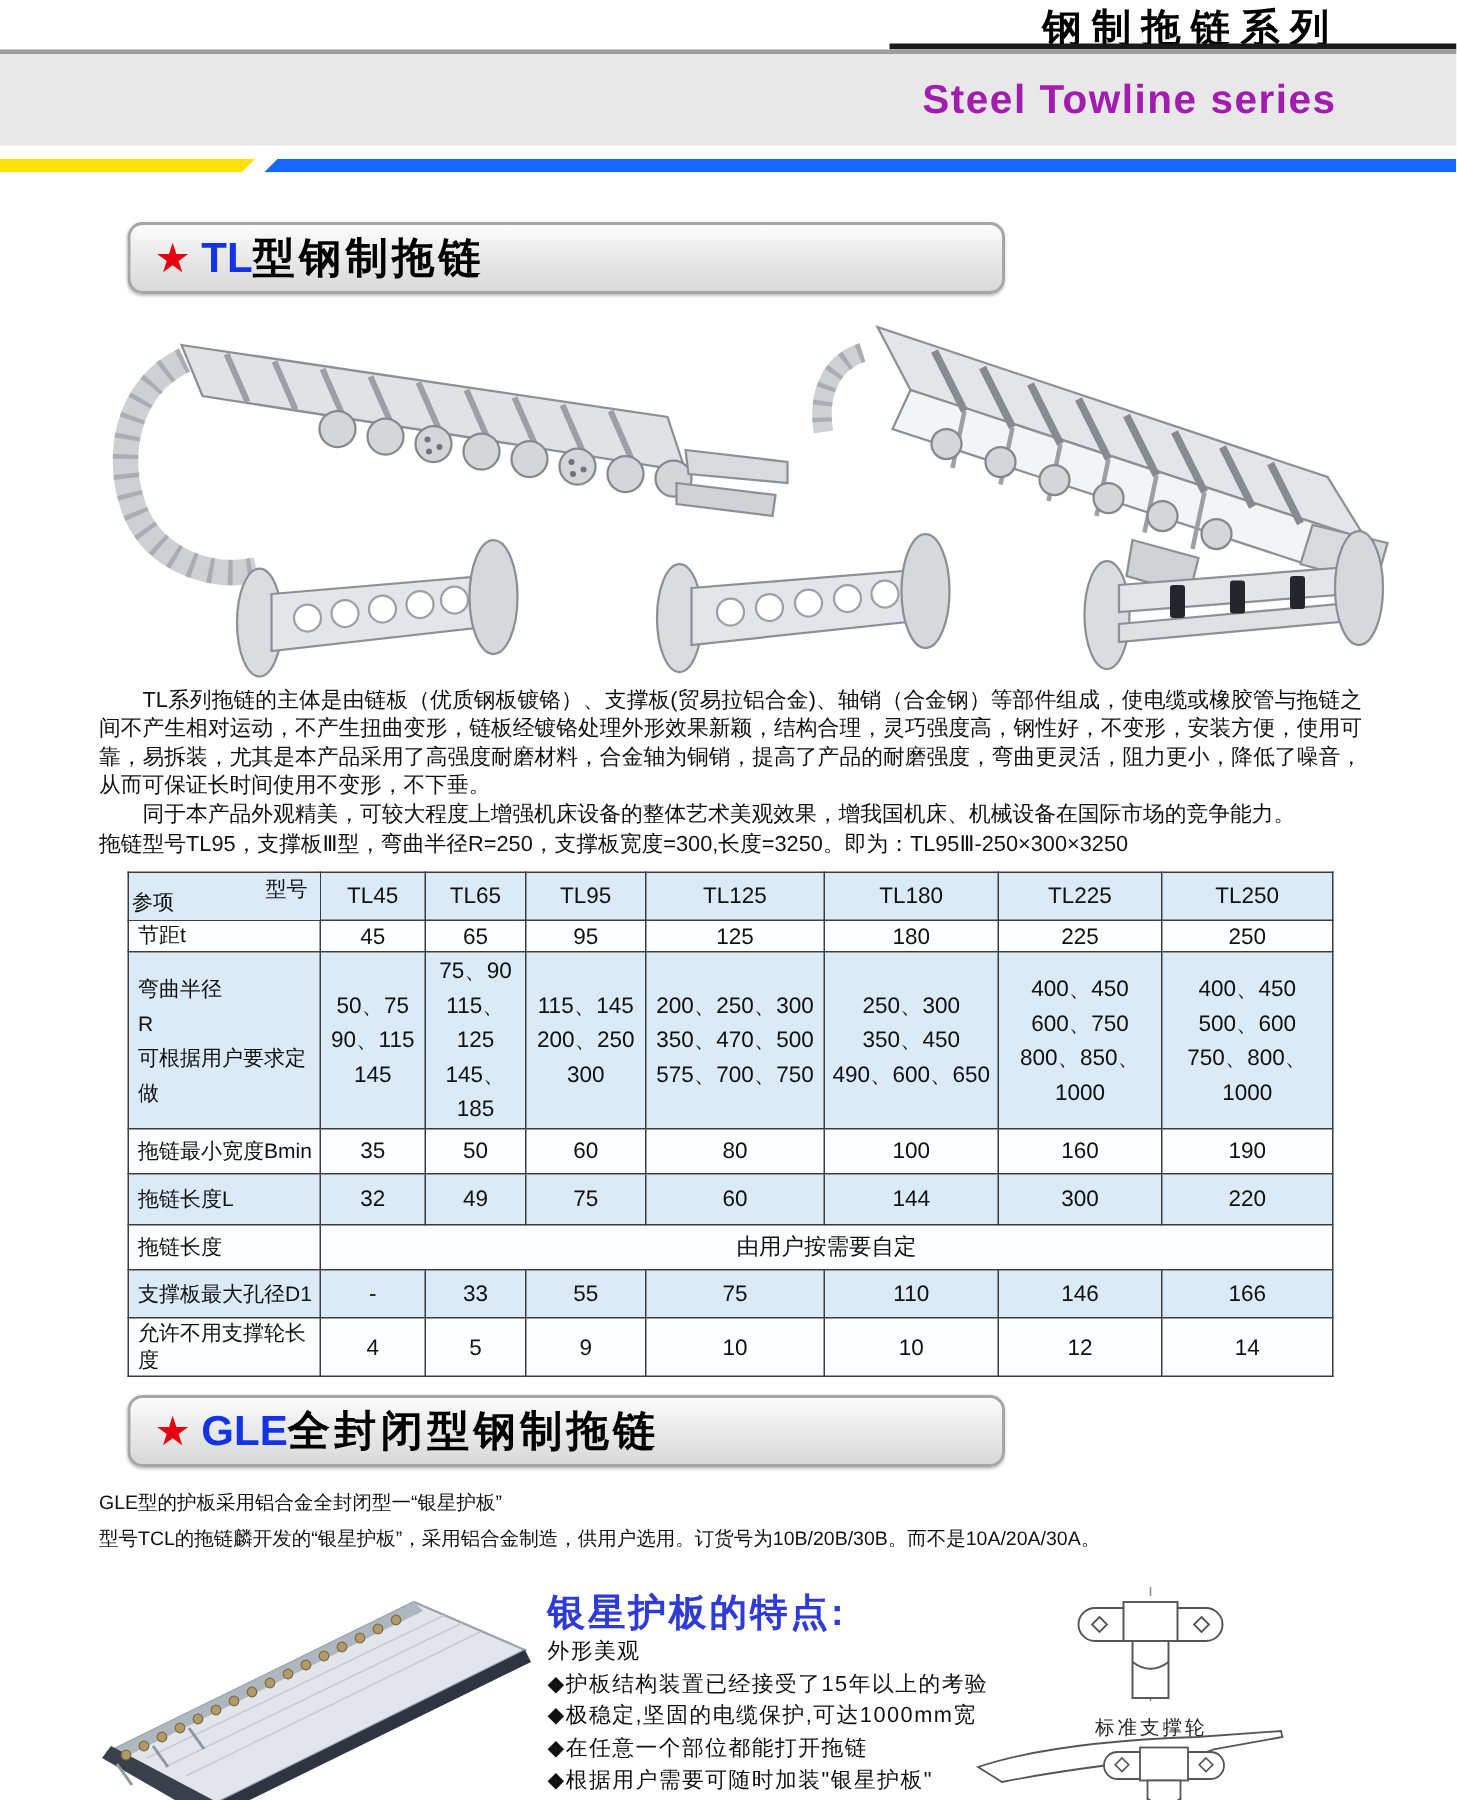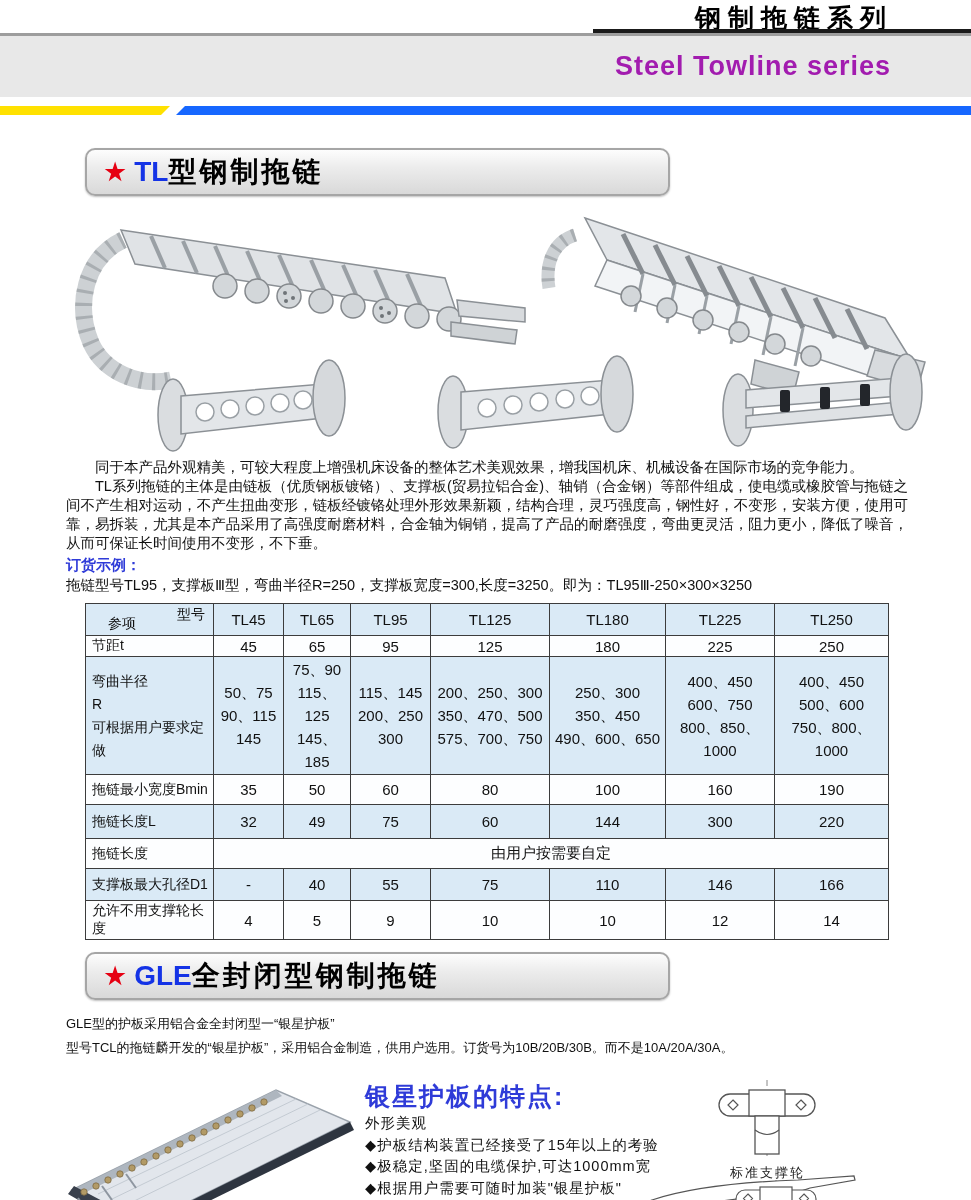--- a/index.html
+++ b/index.html
@@ -43,21 +43,21 @@
   
   table.spec { border-collapse:collapse; margin:8px 0 0 85px; table-layout:fixed; }
   table.spec td { border:1px solid #3c3c3c; text-align:center; font-size:15px; padding:1px 2px; }
   table.spec td.lbl { text-align:left; padding-left:6px; font-size:14px; }
   tr.blue td { background:#daeaf6; }
   tr.white td { background:#fdfeff; }
   .pre { white-space:pre-line; line-height:23px; }
   td.corner { position:relative; padding:0;
     background:linear-gradient(to top right,transparent calc(50% - 0.7px),#3c3c3c calc(50% - 0.7px),#3c3c3c calc(50% + 0.7px),transparent calc(50% + 0.7px)); }
   .corner-top { position:absolute; top:2px; right:8px; font-size:14px; }
-  .corner-bot { position:absolute; bottom:2px; left:22px; font-size:14px; }
+  .corner-bot { position:absolute; bottom:2px; left:2px; font-size:14px; }
 
   
   .gle-lines { margin:12px 0 0 66px; font-size:13px; line-height:24px; }
 
   
   .bottom { position:relative; height:180px; margin-top:16px; }
   .gleb-fig { position:absolute; left:58px; top:6px; }
   .features { position:absolute; left:365px; top:4px; width:335px; }
   .features-title { color:#2f3bd8; font-weight:bold; font-size:25px; letter-spacing:2px; }
   .feature-item { font-size:14.5px; line-height:21.5px; letter-spacing:1px; }
@@ -196,23 +196,22 @@
           <rect x="200" y="187" width="10" height="22" rx="2"></rect>
           <rect x="240" y="184" width="10" height="22" rx="2"></rect>
         </g>
         <ellipse cx="286" cy="192" rx="16" ry="38" fill="#d6d9dc" stroke="#8b9095" stroke-width="1.5"></ellipse>
       </g>
     </g>
   </svg>
 </div>
 
 <div class="para-block">
+  <div class="para">TL系列拖链的主体是由链板（优质钢板镀铬）、支撑板(贸易拉铝合金)、轴销（合金钢）等部件组成，使电缆或橡胶管与拖链之间不产生相对运动，不产生扭曲变形，链板经镀铬处理外形效果新颖，结构合理，灵巧强度高，钢性好，不变形，安装方便，使用可靠，易拆装，尤其是本产品采用了高强度耐磨材料，合金轴为铜销，提高了产品的耐磨强度，弯曲更灵活，阻力更小，降低了噪音，从而可保证长时间使用不变形，不下垂。</div>
   <div class="para">同于本产品外观精美，可较大程度上增强机床设备的整体艺术美观效果，增我国机床、机械设备在国际市场的竞争能力。</div>
-  <div class="para">TL系列拖链的主体是由链板（优质钢板镀铬）、支撑板(贸易拉铝合金)、轴销（合金钢）等部件组成，使电缆或橡胶管与拖链之间不产生相对运动，不产生扭曲变形，链板经镀铬处理外形效果新颖，结构合理，灵巧强度高，钢性好，不变形，安装方便，使用可靠，易拆装，尤其是本产品采用了高强度耐磨材料，合金轴为铜销，提高了产品的耐磨强度，弯曲更灵活，阻力更小，降低了噪音，从而可保证长时间使用不变形，不下垂。</div>
-  <div class="order-label">订货示例：</div>
   <div class="order-line">拖链型号TL95，支撑板Ⅲ型，弯曲半径R=250，支撑板宽度=300,长度=3250。即为：TL95Ⅲ-250×300×3250</div>
 </div>
 
 <table class="spec">
   <colgroup>
     <col style="width:128px">
       <col style="width:70px">
       <col style="width:67px">
       <col style="width:80px">
     <col style="width:119px">
@@ -290,21 +289,21 @@
     <td>300</td>
     <td>220</td>
   </tr>
   <tr class="white" style="height:30px">
     <td class="lbl">拖链长度</td>
     <td colspan="7">由用户按需要自定</td>
   </tr>
   <tr class="blue" style="height:32px">
     <td class="lbl">支撑板最大孔径D1</td>
     <td>-</td>
-    <td>40</td>
+    <td>33</td>
     <td>55</td>
     <td>75</td>
     <td>110</td>
     <td>146</td>
     <td>166</td>
   </tr>
   <tr class="white" style="height:30px">
     <td class="lbl">允许不用支撑轮长度</td>
     <td>4</td>
     <td>5</td>
@@ -362,20 +361,21 @@
         <line x1="44" y1="104" x2="54" y2="118"></line>
       <line x1="68" y1="92" x2="78" y2="106"></line>
     </g>
   </svg>
 
   <div class="features">
     <div class="features-title">银星护板的特点:</div>
     <div class="feature-item">外形美观</div>
     <div class="feature-item">◆护板结构装置已经接受了15年以上的考验</div>
     <div class="feature-item">◆极稳定,坚固的电缆保护,可达1000mm宽</div>
+    <div class="feature-item">◆在任意一个部位都能打开拖链</div>
     <div class="feature-item">◆根据用户需要可随时加装"银星护板"</div>
   </div>
 
   <div class="diag1">
     <svg width="125" height="82" viewBox="0 0 125 82">
       <line x1="62" y1="2" x2="62" y2="80" stroke="#888" stroke-width="1" stroke-dasharray="6 4"></line>
       <rect x="14" y="16" width="96" height="22" rx="11" fill="#fff" stroke="#555" stroke-width="1.3"></rect>
       <rect x="44" y="12" width="36" height="26" fill="#fff" stroke="#555" stroke-width="1.3"></rect>
       <rect x="50" y="38" width="24" height="38" fill="#fff" stroke="#555" stroke-width="1.3"></rect>
       <path d="M50,52 q12,9 24,0" fill="none" stroke="#555" stroke-width="1.2"></path>

